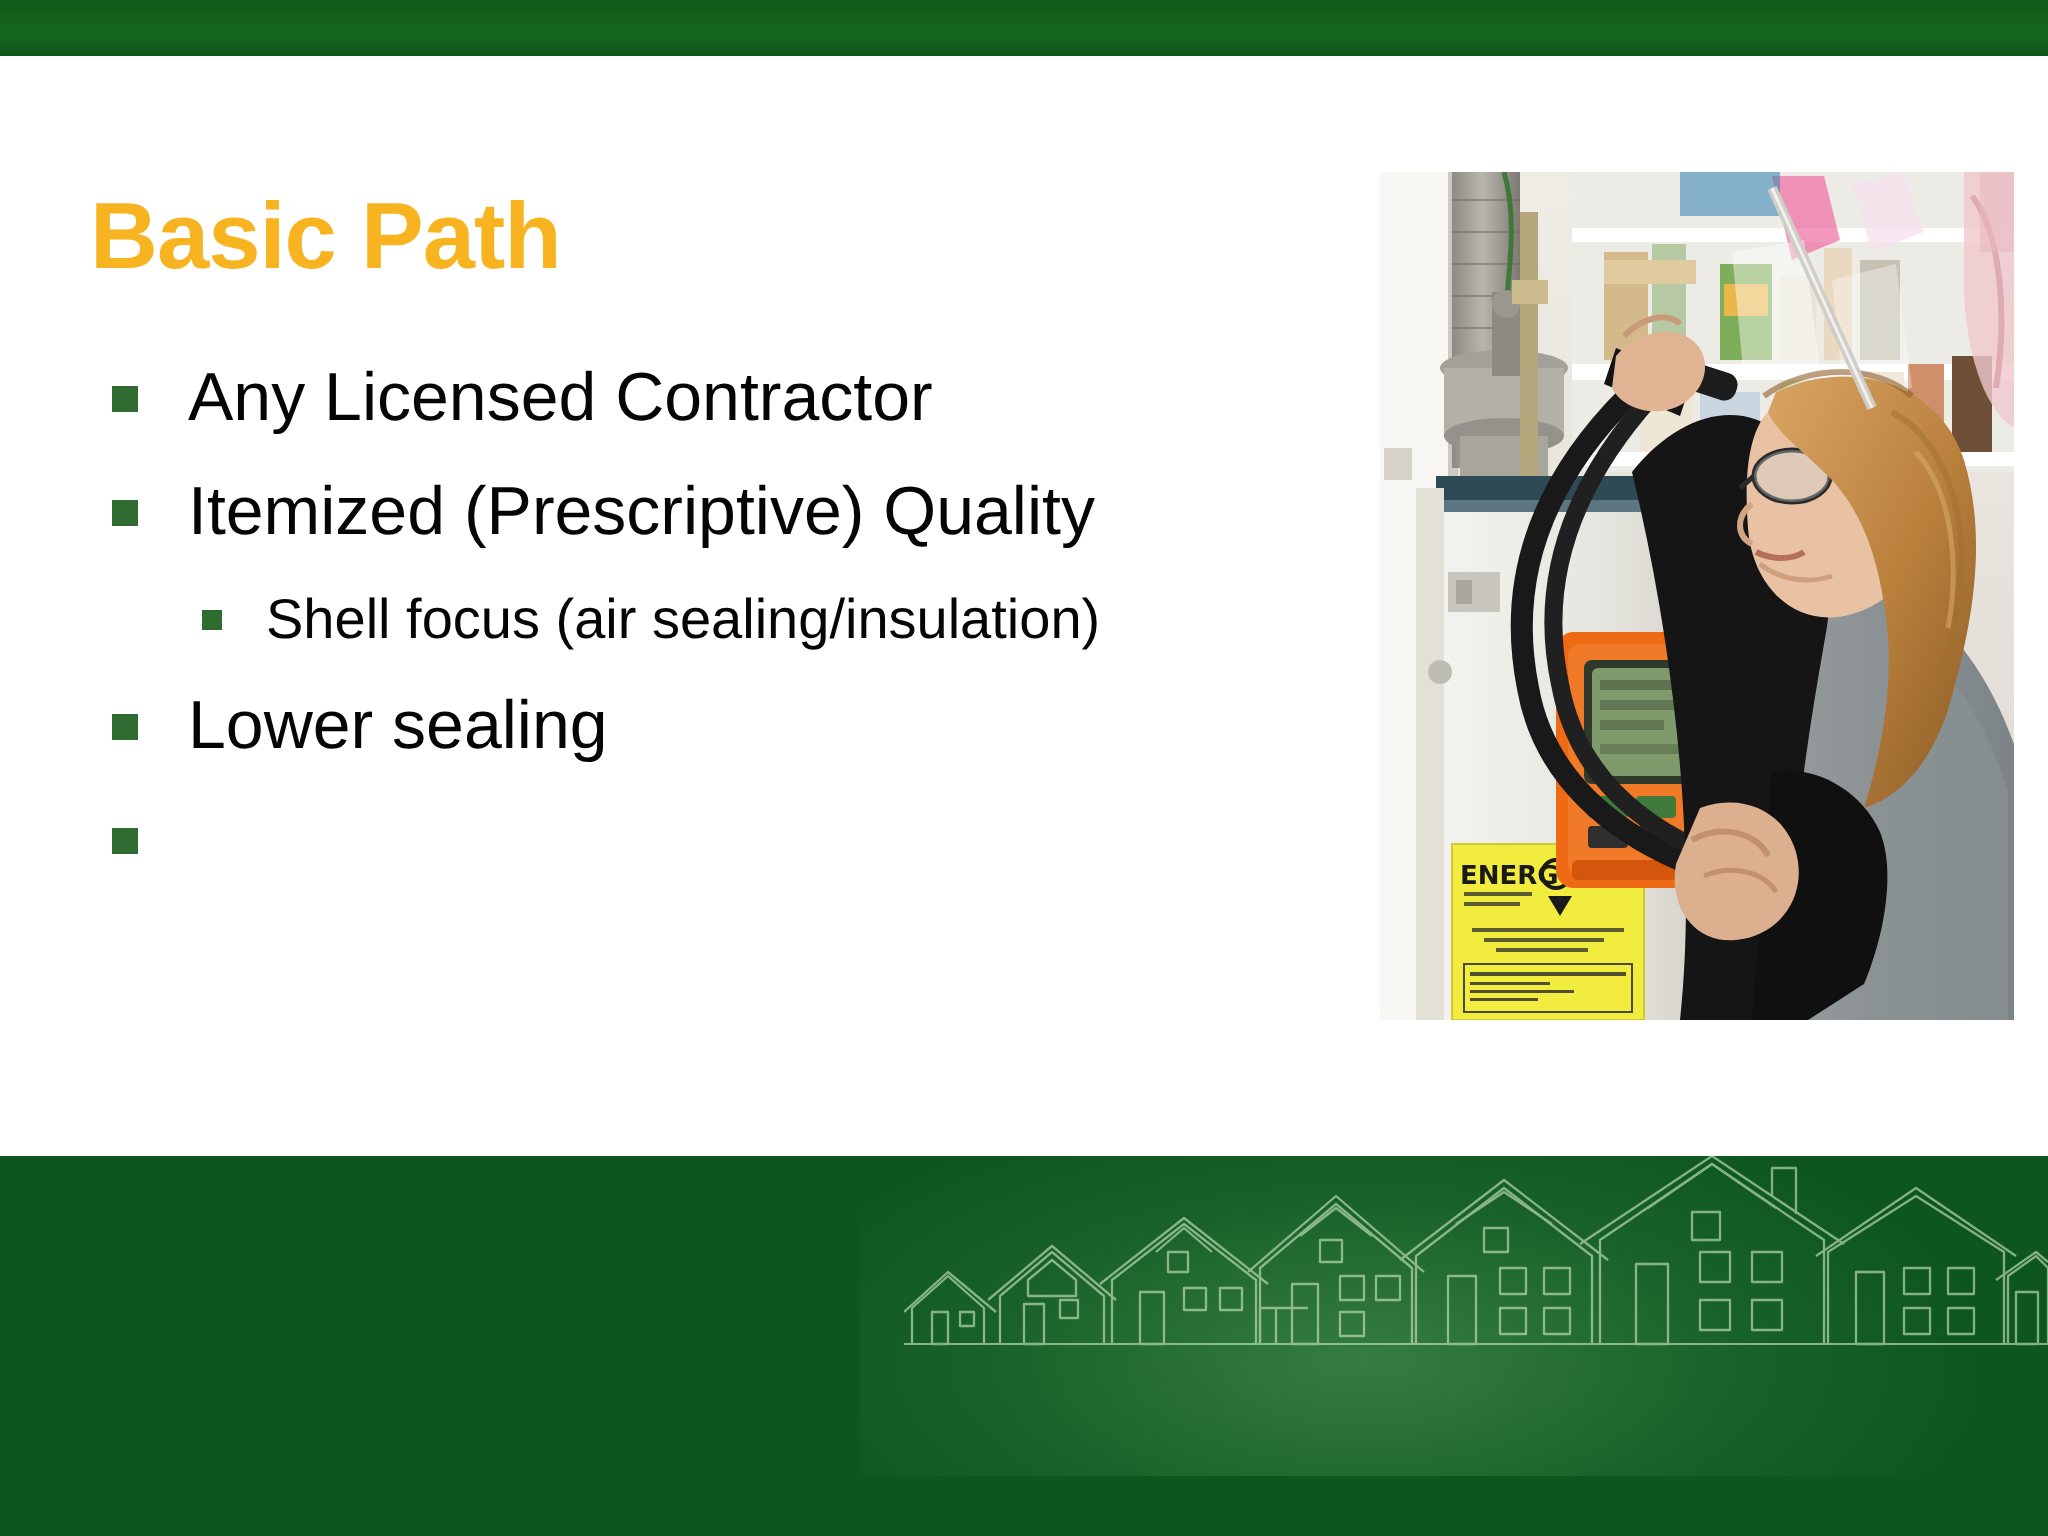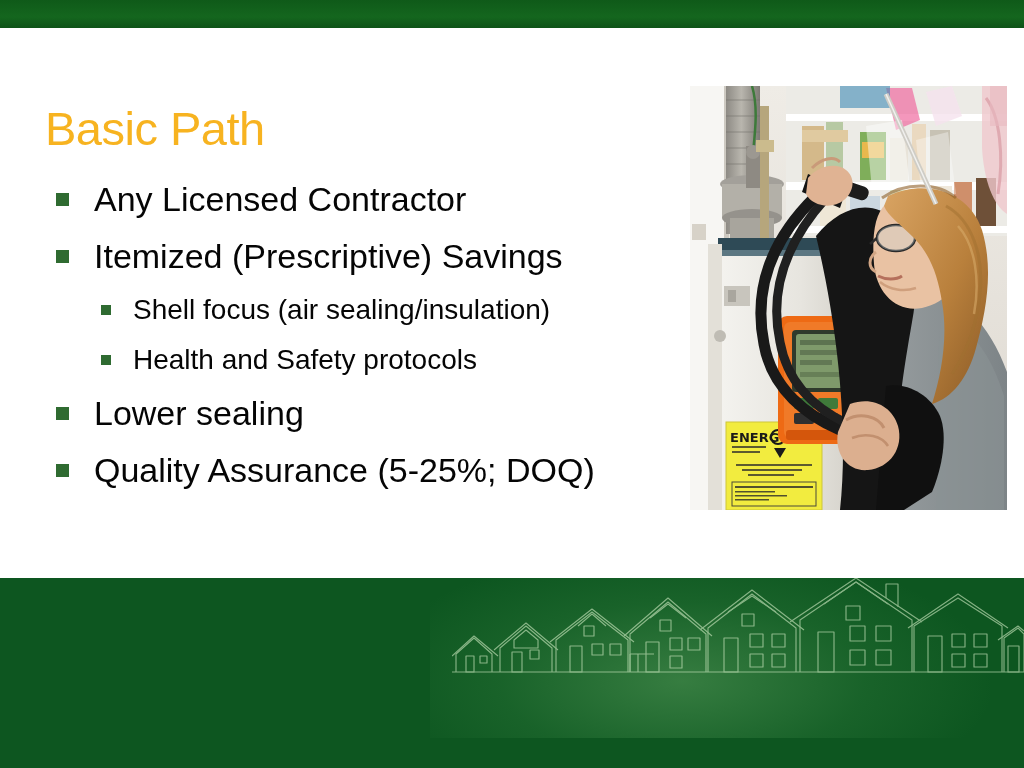--- a/index.html
+++ b/index.html
@@ -31,23 +31,23 @@
     width: 1024px;
     height: 28px;
     background: #115c1c;
     background-image: linear-gradient(180deg, #0f5a19 0%, #14661e 60%, #0e5318 100%);
   }
 
   
   .slide-title {
     position: absolute;
     left: 45px;
-    top: 104px;
+    top: 93px;
     font-size: 47px;
-    font-weight: normal;
+    font-weight: bold;
     color: #f7b320;
     letter-spacing: -0.5px;
     line-height: 1.05;
     white-space: nowrap;
   }
 
   
   .bullets {
     position: absolute;
     left: 56px;
@@ -146,42 +146,37 @@
 
   <div class="bullets">
 
     <div class="b-row b-lvl1">
       <span class="marker"></span>
       <span class="b-text">Any Licensed Contractor</span>
     </div>
 
     <div class="b-row b-lvl1">
       <span class="marker"></span>
-      <span class="b-text">Itemized (Prescriptive) Savings</span>
+      <span class="b-text">Itemized (Prescriptive) Quality</span>
     </div>
 
     <div class="b-row b-lvl2">
       <span class="marker"></span>
       <span class="b-text">Shell focus (air sealing/insulation)</span>
     </div>
 
-    <div class="b-row b-lvl2">
-      <span class="marker"></span>
-      <span class="b-text">Health and Safety protocols</span>
-    </div>
 
 
     <div class="b-row b-lvl1">
       <span class="marker"></span>
       <span class="b-text">Lower sealing</span>
     </div>
 
     <div class="b-row b-lvl1">
       <span class="marker"></span>
-      <span class="b-text">Quality Assurance (5-25%; DOQ)</span>
     </div>
 
   </div>
 
   <div class="photo-frame">
     <svg width="317" height="424" viewBox="0 0 317 424" xmlns="http://www.w3.org/2000/svg">
       <defs>
         <linearGradient id="wallG" x1="0" y1="0" x2="0" y2="1">
           <stop offset="0%" stop-color="#efece6"></stop>
           <stop offset="100%" stop-color="#ddd8d0"></stop>

